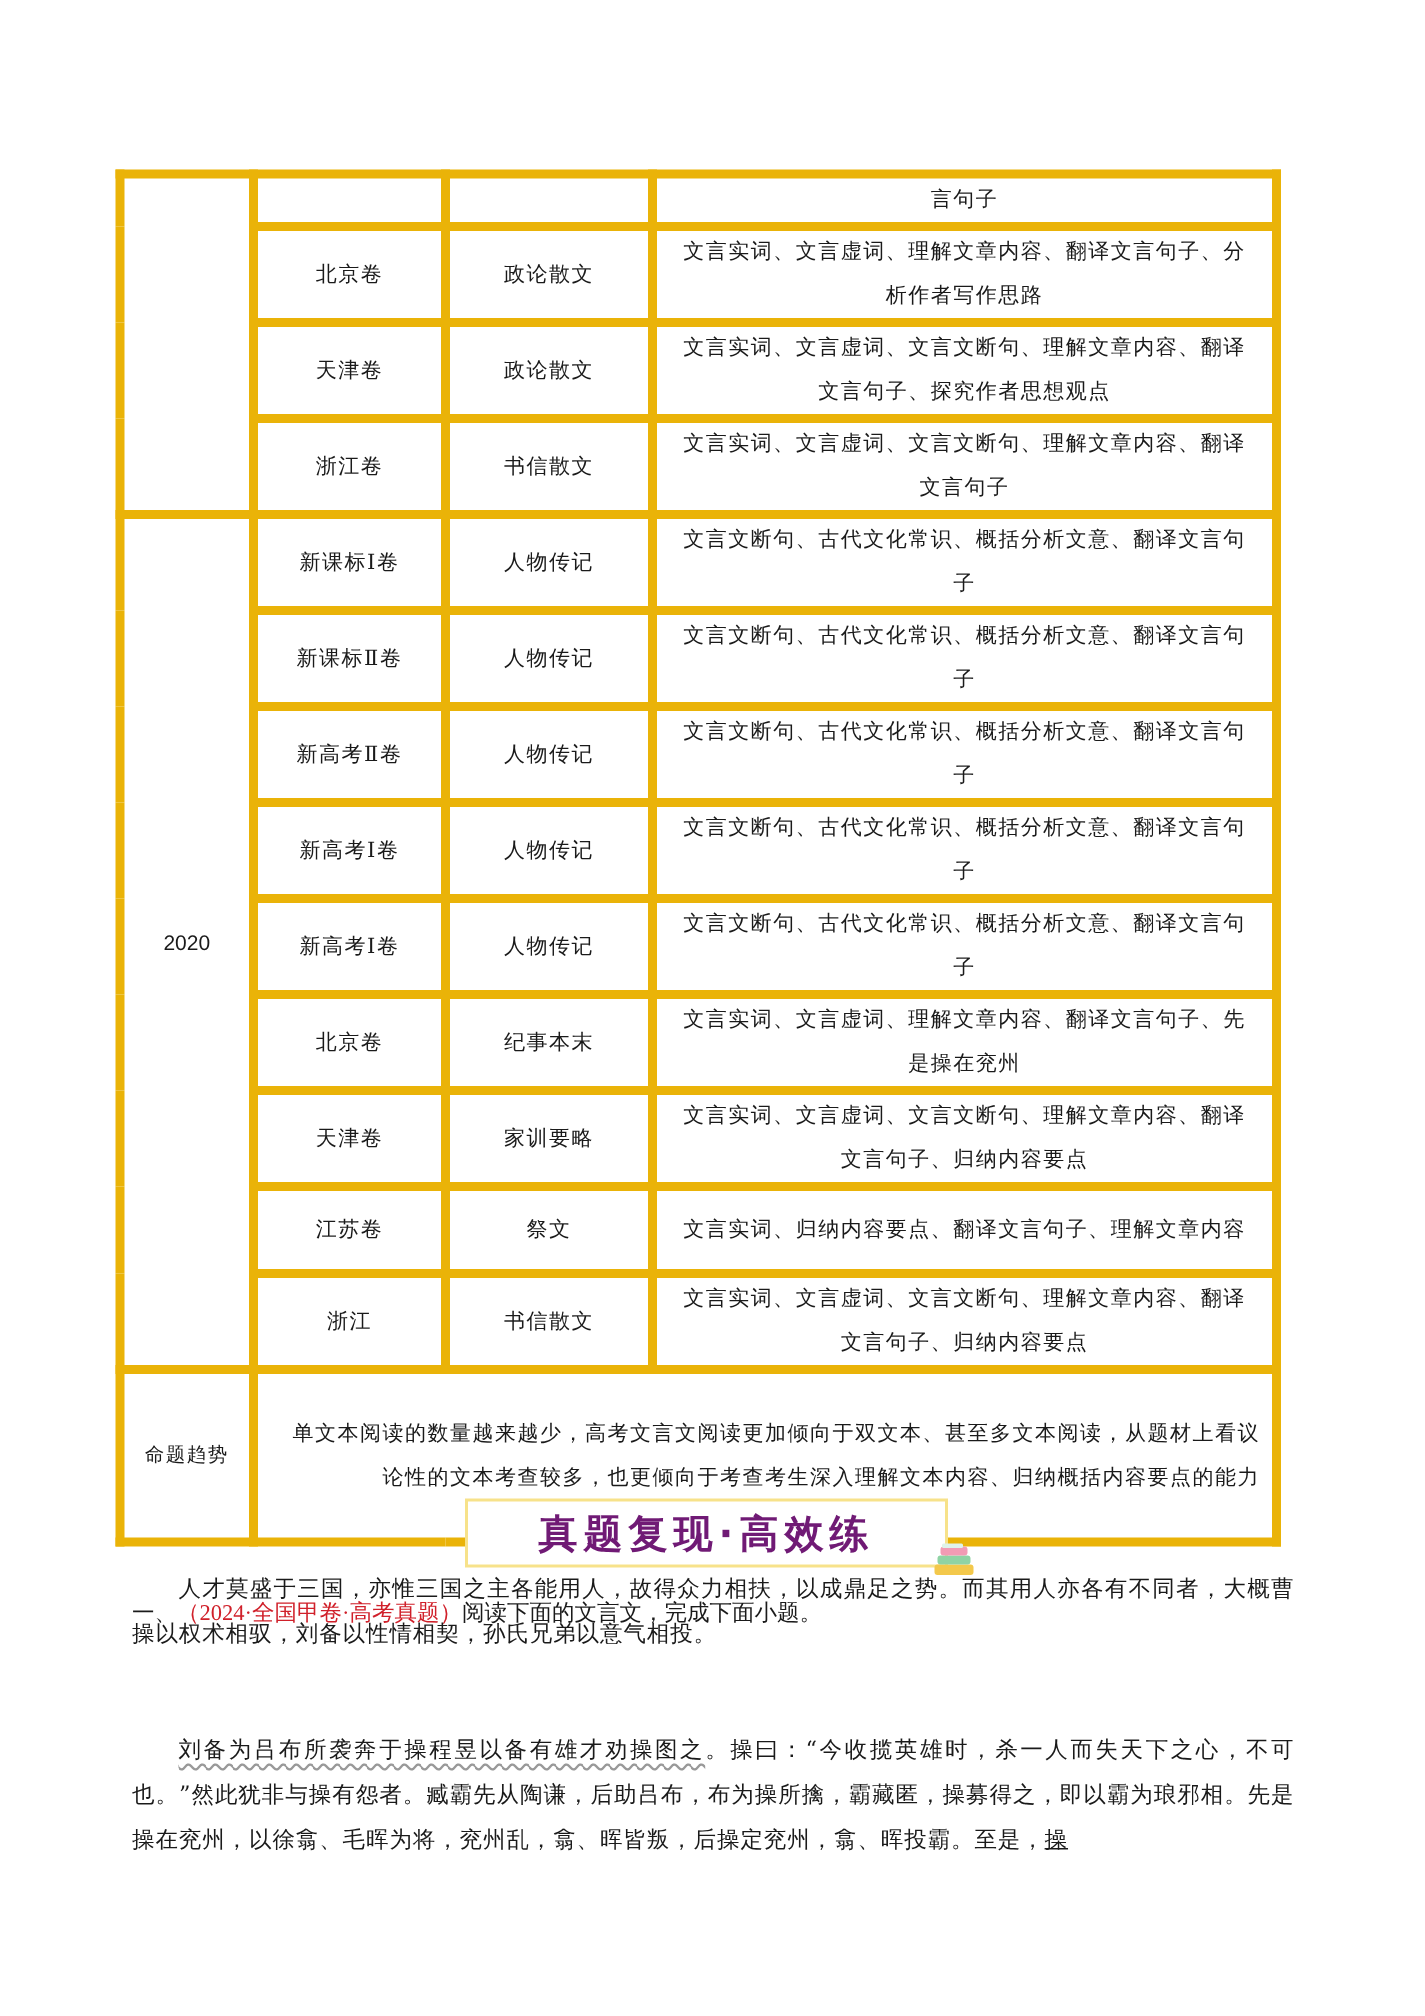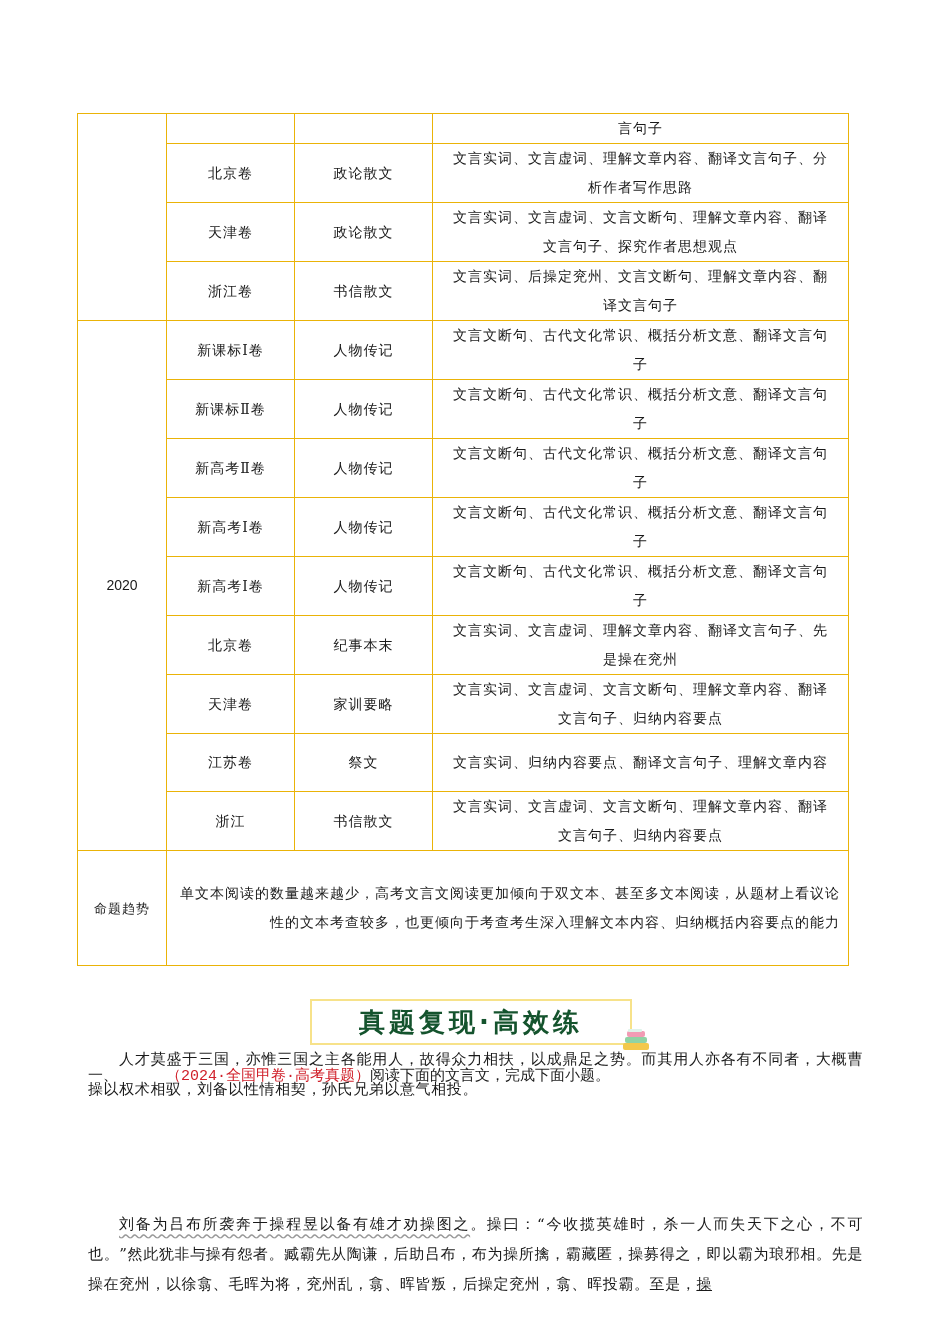--- a/index.html
+++ b/index.html
@@ -1,32 +1,32 @@
 <!DOCTYPE html>
 <html><head>
 <meta charset="utf-8">
 <style>
   html, body { margin:0; padding:0; background:#ffffff; }
   body { width:950px; height:1344px; position:relative; overflow:hidden;
          font-family:"DejaVu Serif","Liberation Serif",serif; color:#1a1a1a; }
   .tbl { position:absolute; left:77px; top:113px; border-collapse:collapse; table-layout:fixed; }
-  .tbl td { border:1px solid #eab308; text-align:center; vertical-align:middle;
+  .tbl td { border:6px solid #eab308; text-align:center; vertical-align:middle;
             font-size:14px; line-height:29px; padding:0; letter-spacing:1px; }
   .tbl td.desc { padding:0 14px; }
   .tbl td.year { font-family:"Liberation Sans","DejaVu Sans",sans-serif; font-size:14px; letter-spacing:0; }
   .tbl td.trend-label { font-size:13px; }
   .tbl td.trend { text-align:right; padding:0 8px 0 10px; line-height:29px; }
   .banner { position:absolute; left:310px; top:999px; width:322px; height:46px;
             border:2px solid #f7e28a; background:#fff; box-sizing:border-box;
             display:flex; align-items:center; justify-content:center; }
   .banner-text { font-family:"DejaVu Sans","Liberation Sans",sans-serif; font-weight:bold;
-                 font-size:26px; color:#14532d; letter-spacing:4px; }
+                 font-size:26px; color:#701a75; letter-spacing:4px; }
   .books { position:absolute; left:620px; top:1027px; width:32px; height:26px; }
   .q { position:absolute; left:88px; top:1065px; font-size:15px; line-height:20px; }
-  .q .src { color:#d0202a; font-family:Liberation Mono, monospace;margin-left:48px; }
+  .q .src { color:#d0202a; font-family:Liberation Serif, serif; }
   .para { position:absolute; left:88px; width:775px; font-size:15px; line-height:30px;
           text-indent:31px; letter-spacing:0.6px; text-align:justify; }
   .wavy { text-decoration:underline wavy #999; text-underline-offset:4px; }
   .ul { text-decoration:underline; }
 </style>
 </head>
 <body>
 
 <table class="tbl">
   <colgroup>
@@ -48,21 +48,21 @@
       <td class="desc">文言实词、文言虚词、理解文章内容、翻译文言句子、分析作者写作思路</td>
     </tr>
     <tr style="height:58px">
       <td>天津卷</td>
       <td>政论散文</td>
       <td class="desc">文言实词、文言虚词、文言文断句、理解文章内容、翻译文言句子、探究作者思想观点</td>
     </tr>
     <tr style="height:58px">
       <td>浙江卷</td>
       <td>书信散文</td>
-      <td class="desc">文言实词、后操定兖州、文言文断句、理解文章内容、翻译文言句子</td>
+      <td class="desc">文言实词、文言虚词、文言文断句、理解文章内容、翻译文言句子</td>
     </tr>
 
     <tr style="height:58px">
       <td rowspan="9" class="year">2020</td>
       <td>新课标Ⅰ卷</td>
       <td>人物传记</td>
       <td class="desc">文言文断句、古代文化常识、概括分析文意、翻译文言句子</td>
     </tr>
     <tr style="height:58px">
       <td>新课标Ⅱ卷</td>
@@ -120,13 +120,13 @@
   <rect x="5" y="10" width="22" height="6" rx="2" fill="#8fd3a4"></rect>
   <rect x="7" y="4" width="18" height="6" rx="2" fill="#f29bb4"></rect>
   <rect x="8" y="2" width="14" height="3" rx="1" fill="#dff3ea"></rect>
 </svg>
 
 <div class="q">
   <span>一、</span><span class="src">（2024·全国甲卷·高考真题）</span><span>阅读下面的文言文，完成下面小题。</span>
 </div>
 
 <div class="para" style="top:1044px">人才莫盛于三国，亦惟三国之主各能用人，故得众力相扶，以成鼎足之势。而其用人亦各有不同者，大概曹操以权术相驭，刘备以性情相契，孙氏兄弟以意气相投。</div>
-<div class="para" style="top:1209px"><span class="wavy">刘备为吕布所袭奔于操程昱以备有雄才劝操图之</span><span>。操曰：“今收揽英雄时，杀一人而失天下之心，不可也。”然此犹非与操有怨者。臧霸先从陶谦，后助吕布，布为操所擒，霸藏匿，操募得之，即以霸为琅邪相。先是操在兖州，以徐翕、毛晖为将，兖州乱，翕、晖皆叛，后操定兖州，翕、晖投霸。至是，</span><span class="ul">操</span></div>
+<div class="para" style="top:1151px"><span class="wavy">刘备为吕布所袭奔于操程昱以备有雄才劝操图之</span><span>。操曰：“今收揽英雄时，杀一人而失天下之心，不可也。”然此犹非与操有怨者。臧霸先从陶谦，后助吕布，布为操所擒，霸藏匿，操募得之，即以霸为琅邪相。先是操在兖州，以徐翕、毛晖为将，兖州乱，翕、晖皆叛，后操定兖州，翕、晖投霸。至是，</span><span class="ul">操</span></div>
 
 </body></html>

